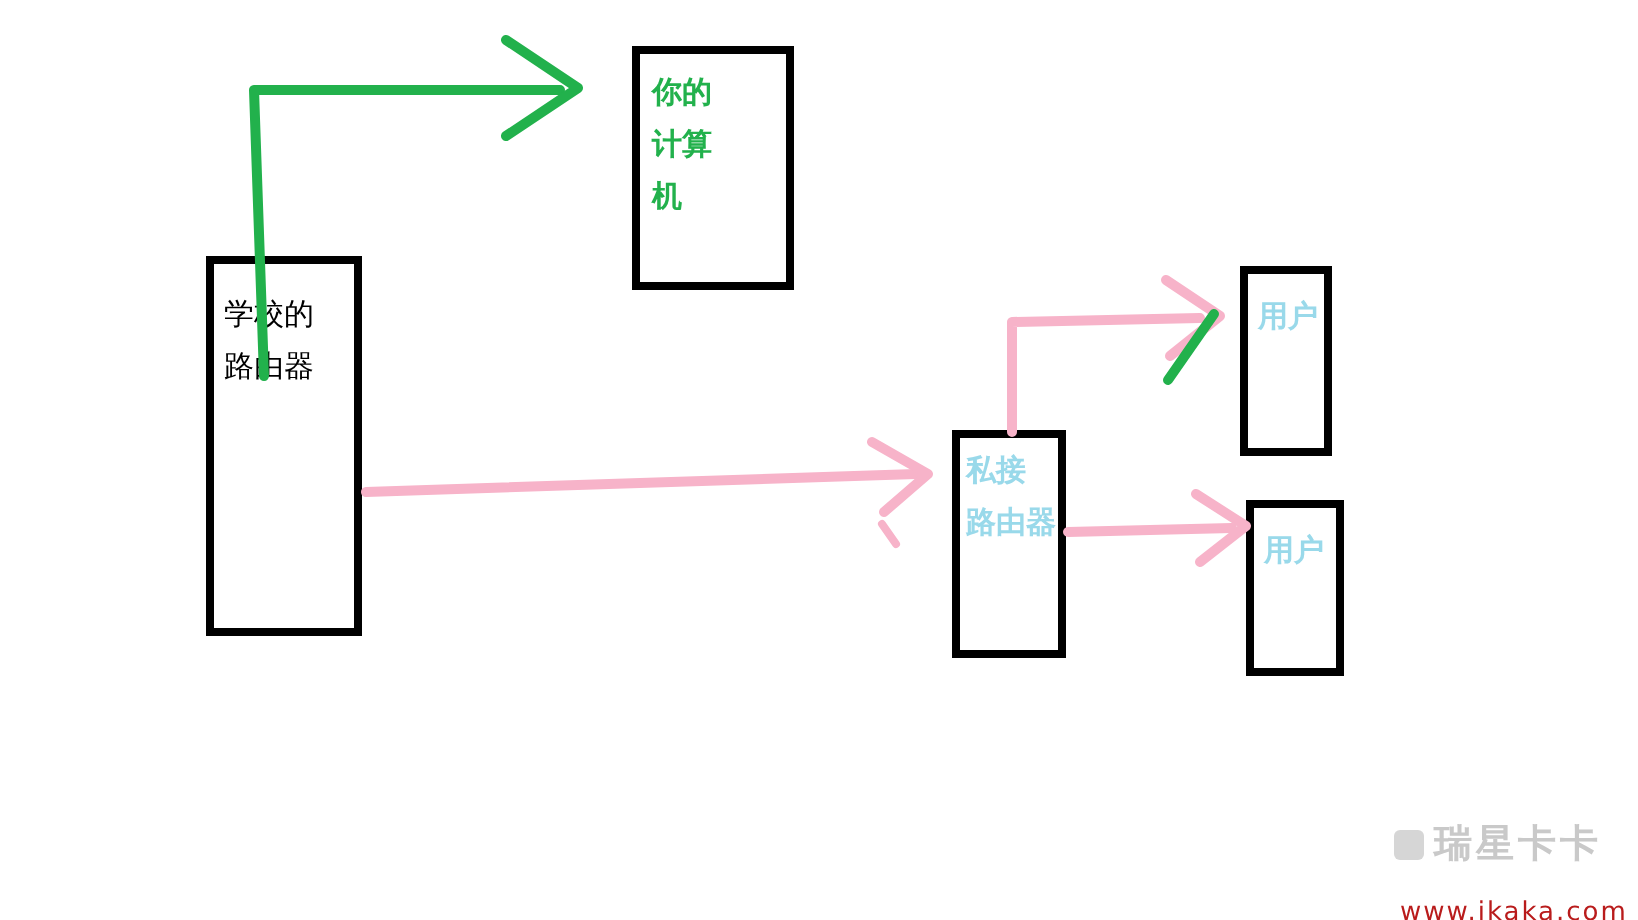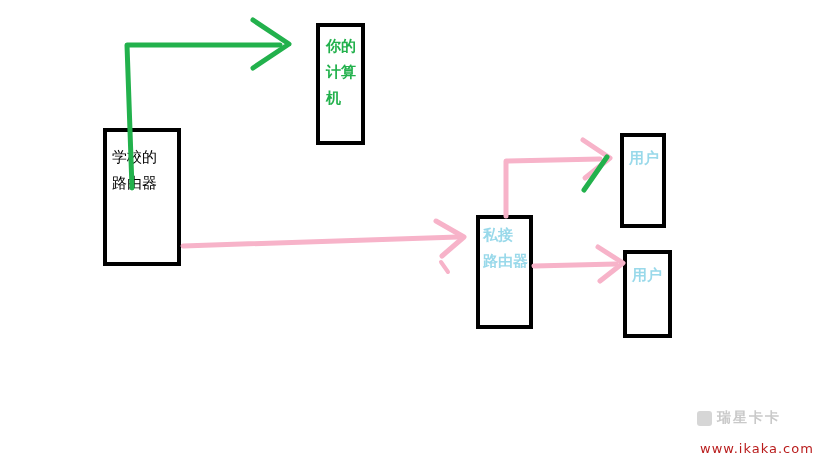--- a/index.html
+++ b/index.html
@@ -15,40 +15,40 @@
   }
 
   
   .box {
     position: absolute;
     border: 4px solid #000000;
     background: transparent;
   }
   .box .line { display: block; font-size: 15px; line-height: 26px; white-space: nowrap; }
 
-  #school-router  { left: 103px; top: 128px; width: 78px;  height: 138px; padding: 12px 2px 0 5px; color: #000000; font-weight: 400; }
-  #your-computer  { left: 316px; top: 23px;  width: 49px;  height: 122px; padding: 6px 2px 0 6px;  color: #22b14c; font-weight: 700; }
+  #school-router  { left: 103px; top: 128px; width: 78px;  height: 190px; padding: 12px 2px 0 5px; color: #000000; font-weight: 400; }
+  #your-computer  { left: 316px; top: 23px;  width: 81px;  height: 122px; padding: 6px 2px 0 6px;  color: #22b14c; font-weight: 700; }
   #private-router { left: 476px; top: 215px; width: 57px;  height: 114px; padding: 3px 1px 0 3px;  color: #99d9ea; font-weight: 700; }
   #user-top       { left: 620px; top: 133px; width: 46px;  height: 95px;  padding: 8px 1px 0 5px;  color: #99d9ea; font-weight: 700; }
   #user-bottom    { left: 623px; top: 250px; width: 49px;  height: 88px;  padding: 8px 1px 0 5px;  color: #99d9ea; font-weight: 700; }
 
   
   svg.arrows {
     position: absolute;
     left: 0; top: 0;
     width: 819px; height: 460px;
     pointer-events: none;
   }
   svg.arrows polyline { fill: none; stroke-linecap: round; stroke-linejoin: round; }
 
   
   .watermark { position: absolute; left: 697px; top: 409px; }
   .wm-row { display: flex; align-items: center; gap: 5px; }
   .wm-logo { width: 15px; height: 15px; background: #d6d6d6; border-radius: 3px; flex: 0 0 auto; }
-  .wm-brand { font-size: 14px; font-weight: 700; letter-spacing: 2px; color: #c9c9c9; white-space: nowrap; }
+  .wm-brand { font-size: 19px; font-weight: 700; letter-spacing: 2px; color: #c9c9c9; white-space: nowrap; }
   .wm-url { font-size: 13px; color: #b91c1c; margin-top: 14px; padding-left: 3px; letter-spacing: 1px; }
 </style>
 </head>
 <body>
 
 <div class="canvas">
 
   <div class="box" id="school-router">
     <span class="line">学校的</span>
     <span class="line">路由器</span>

